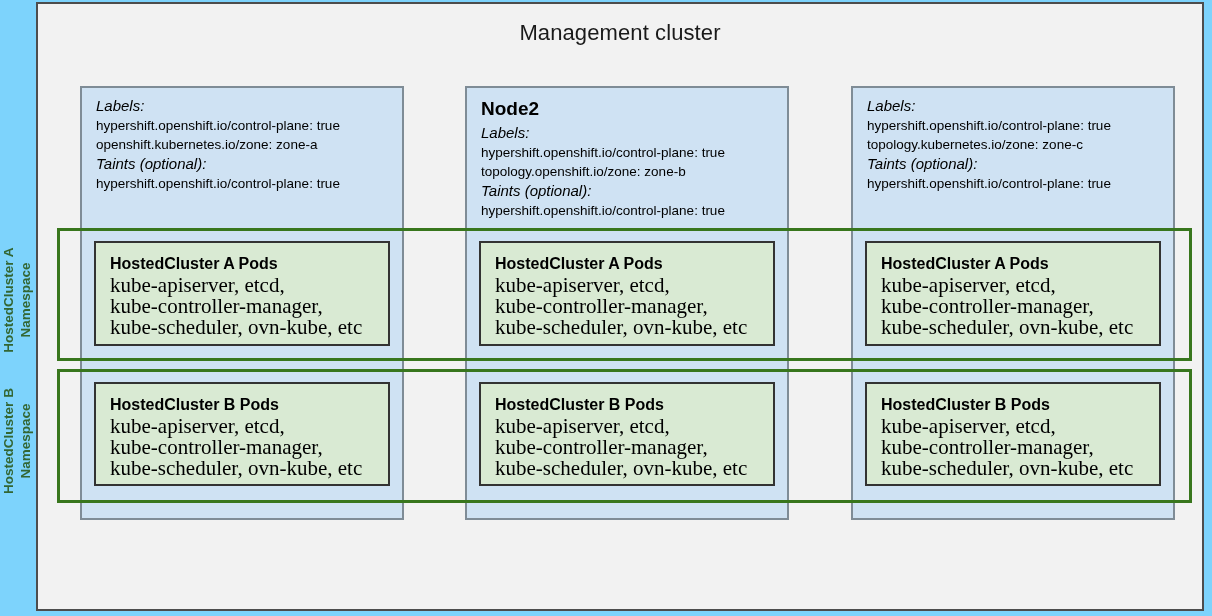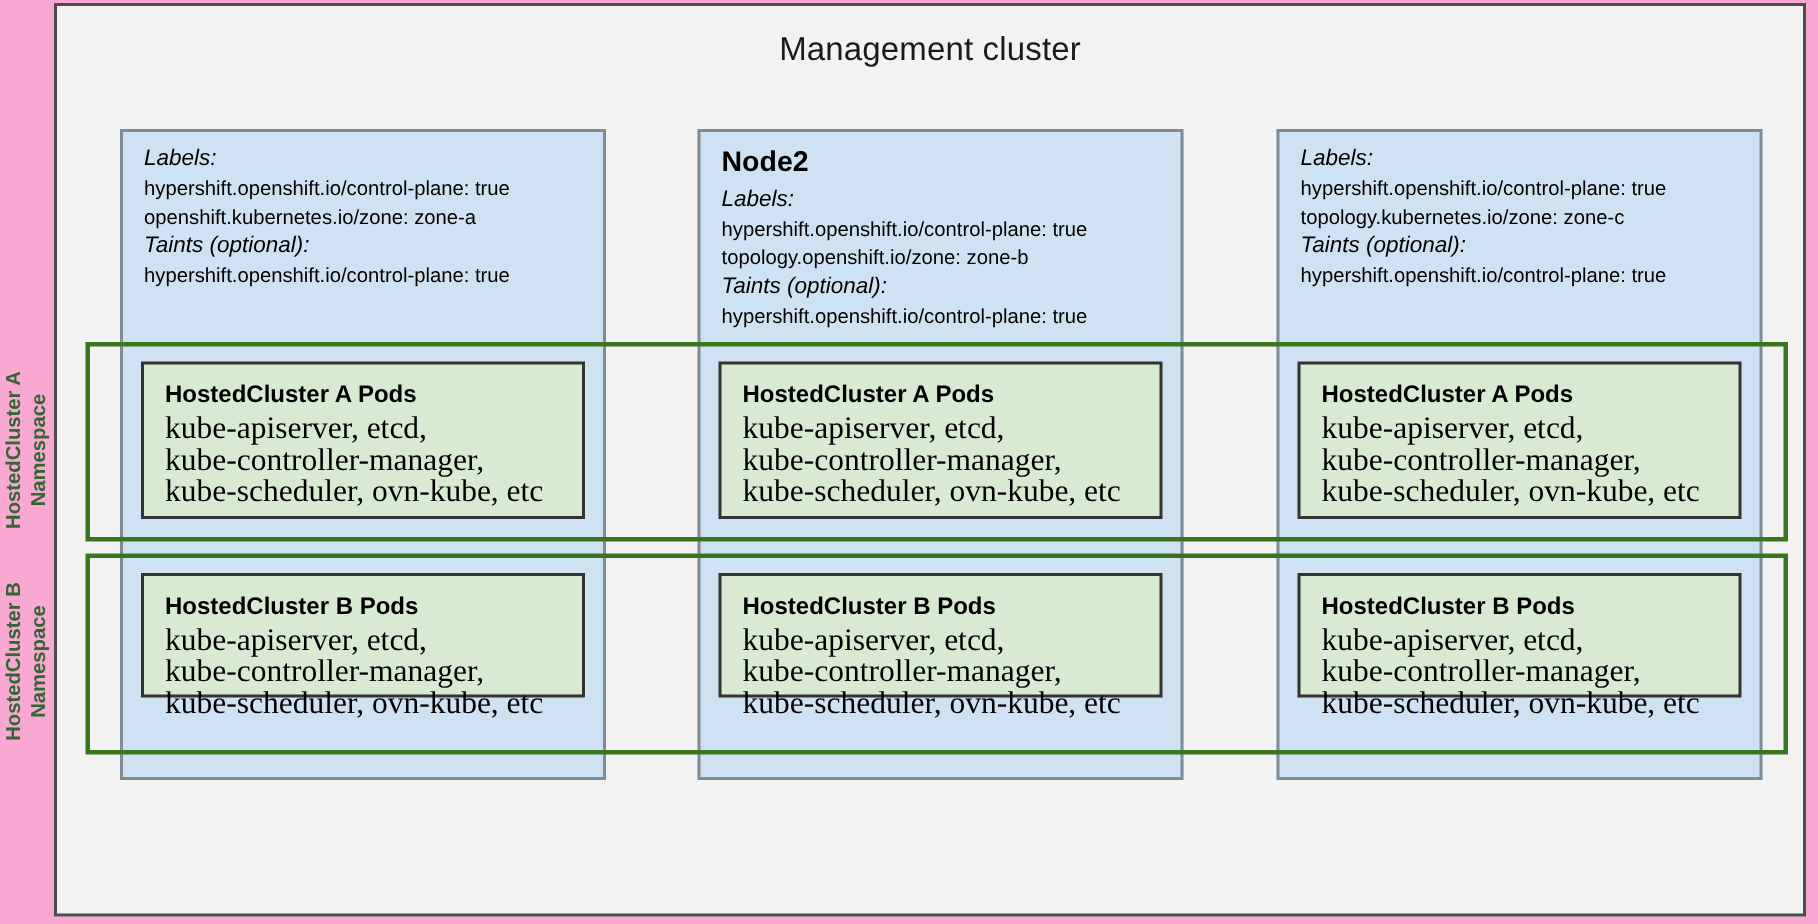--- a/index.html
+++ b/index.html
@@ -9,21 +9,21 @@
   }
   body {
     font-family: "Liberation Sans", sans-serif;
     -webkit-font-smoothing: antialiased;
   }
 
   #canvas {
     position: relative;
     width: 1212px;
     height: 616px;
-    background: #f9a8d4;
+    background: #7dd3fc;
     overflow: hidden;
   }
 
   
   .mgmt-cluster {
     position: absolute;
     left: 36px;
     top: 2px;
     width: 1168px;
     height: 609px;
@@ -103,21 +103,21 @@
     white-space: nowrap;
     font-family: Liberation Serif, serif;
   }
 
   
   .pods-col-1 { left: 94px;  width: 296px; }
   .pods-col-2 { left: 479px; width: 296px; }
   .pods-col-3 { left: 865px; width: 296px; }
 
   .pods-row-a { top: 241px; height: 105px; }
-  .pods-row-b { top: 382px; height: 83px; }
+  .pods-row-b { top: 382px; height: 104px; }
 
   
   .ns-rect {
     position: absolute;
     left: 57px;
     width: 1135px;
     border: 3px solid #38761d;
     box-sizing: border-box;
     background: transparent;
     pointer-events: none;

